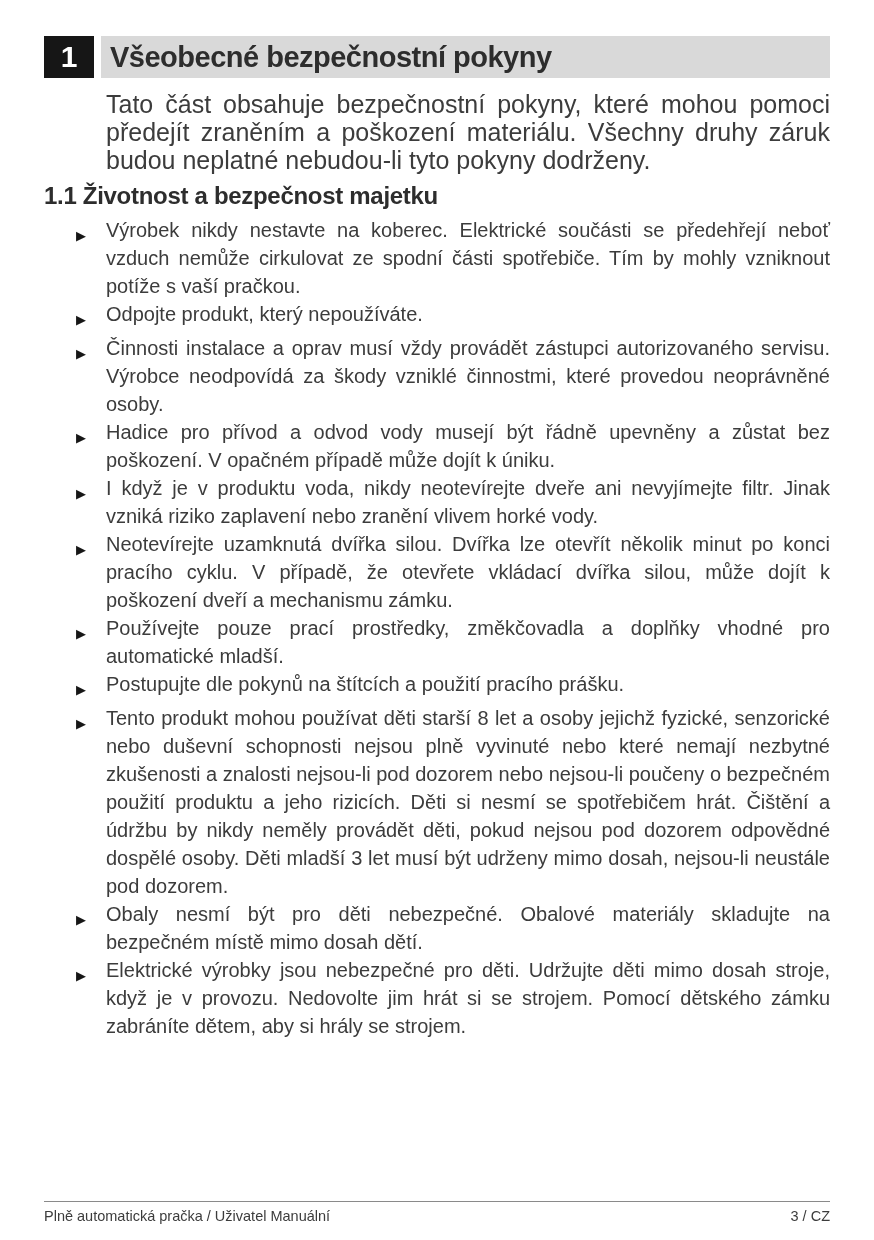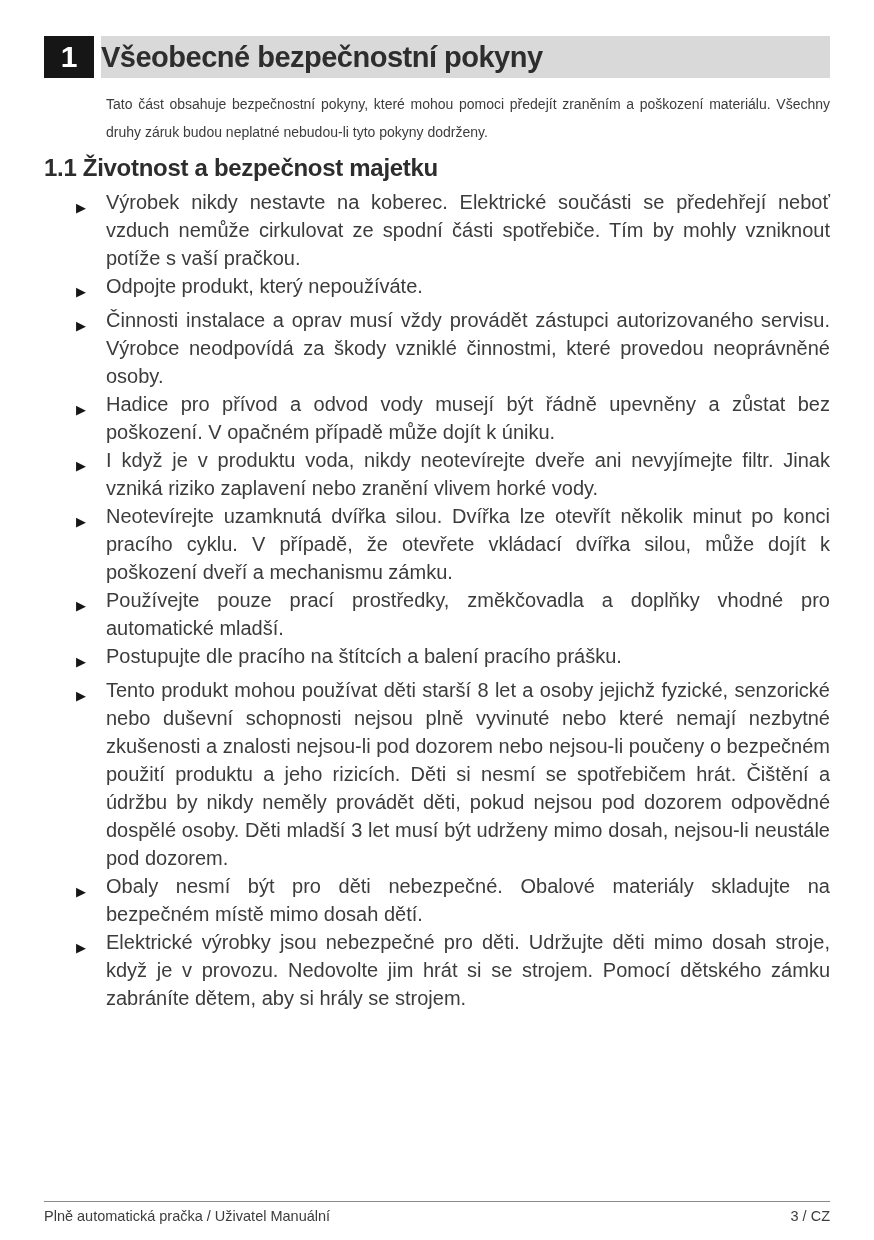--- a/index.html
+++ b/index.html
@@ -32,31 +32,32 @@
     display:flex;
     align-items:center;
     justify-content:center;
   }
   .chapter-gap { width:7px; flex:none; background:#ffffff; }
   .chapter-titlebar {
     flex:1;
     background:#d9d9d9;
     display:flex;
     align-items:center;
+    padding-left:9px;
   }
   .chapter-title {
     font-size:29px;
     font-weight:bold;
     color:#2d2d2d;
     letter-spacing:-0.5px;
     white-space:nowrap;
   }
   .intro {
     margin-left:62px;
-    font-size:14px;
+    font-size:25px;
     line-height:28px;
     text-align:justify;
     margin-bottom:0;
   }
   .section-heading {
     font-size:24px;
     font-weight:bold;
     color:#2d2d2d;
     letter-spacing:-0.3px;
     margin:8px 0 6px 0;
@@ -132,21 +133,21 @@
   <div class="bullet">
     <span class="bullet-marker">▶</span>
     <span class="bullet-text">Neotevírejte uzamknutá dvířka silou. Dvířka lze otevřít několik minut po konci pracího cyklu. V případě, že otevřete vkládací dvířka silou, může dojít k poškození dveří a mechanismu zámku.</span>
   </div>
   <div class="bullet">
     <span class="bullet-marker">▶</span>
     <span class="bullet-text">Používejte pouze prací prostředky, změkčovadla a doplňky vhodné pro automatické mladší.</span>
   </div>
   <div class="bullet">
     <span class="bullet-marker">▶</span>
-    <span class="bullet-text">Postupujte dle pracího na štítcích a balení pracího prášku.</span>
+    <span class="bullet-text">Postupujte dle pokynů na štítcích a použití pracího prášku.</span>
   </div>
 
 
   <div class="bullet">
     <span class="bullet-marker">▶</span>
     <span class="bullet-text">Tento produkt mohou používat děti starší 8 let a osoby jejichž fyzické, senzorické nebo duševní schopnosti nejsou plně vyvinuté nebo které nemají nezbytné zkušenosti a znalosti nejsou-li pod dozorem nebo nejsou-li poučeny o bezpečném použití produktu a jeho rizicích. Děti si nesmí se spotřebičem hrát. Čištění a údržbu by nikdy neměly provádět děti, pokud nejsou pod dozorem odpovědné dospělé osoby. Děti mladší 3 let musí být udrženy mimo dosah, nejsou-li neustále pod dozorem.</span>
   </div>
   <div class="bullet">
     <span class="bullet-marker">▶</span>
     <span class="bullet-text">Obaly nesmí být pro děti nebezpečné. Obalové materiály skladujte na bezpečném místě mimo dosah dětí.</span>

